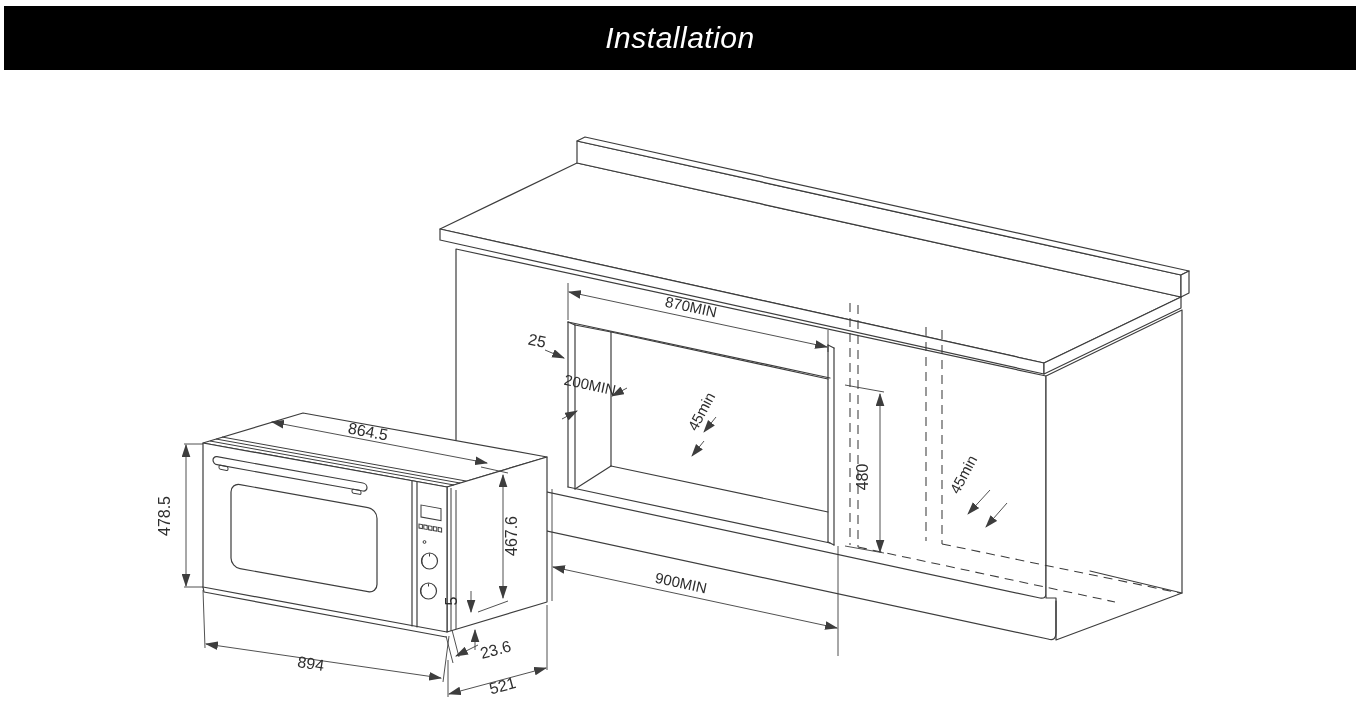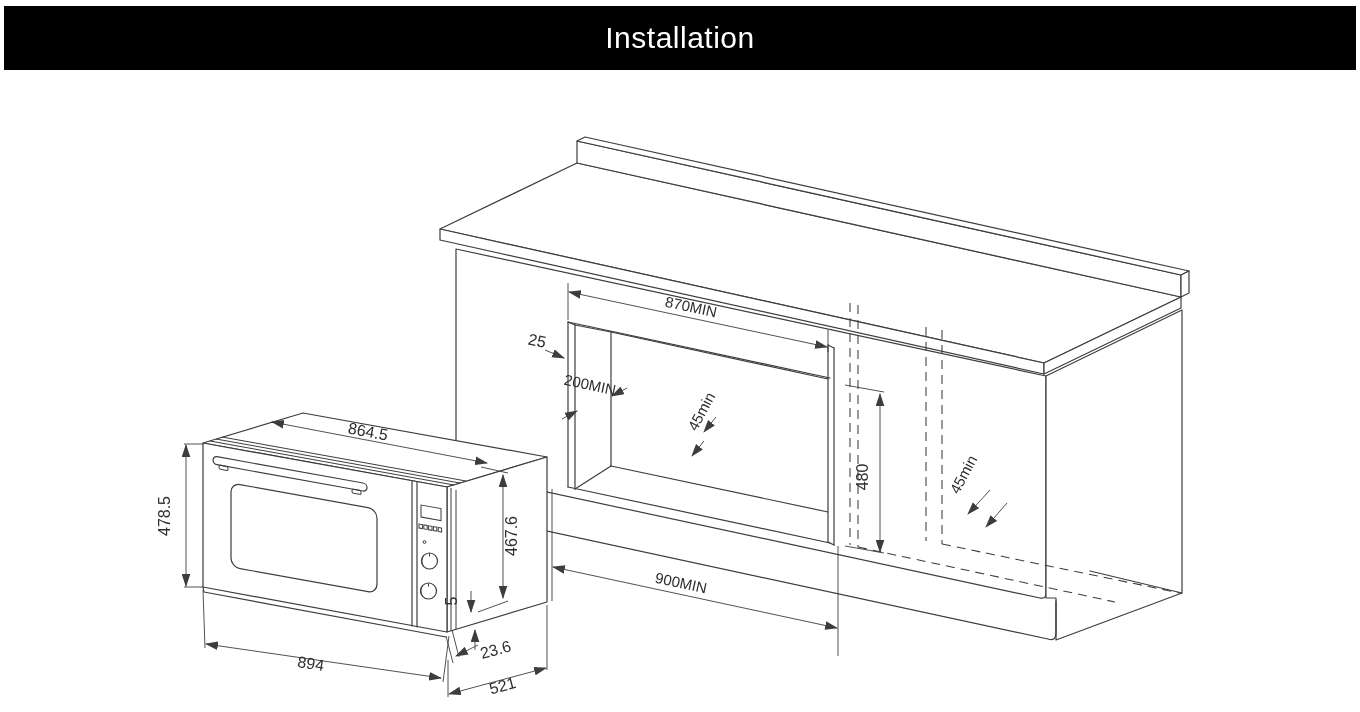--- a/index.html
+++ b/index.html
@@ -3,21 +3,21 @@
 <meta charset="utf-8">
 <style>
   :root{
     --background:#ffffff; --header-bg:#000000; --header-text:#ffffff;
     --line:#3d3d3d; --dim-text:#2e2e2e;
   }
   html,body{margin:0;padding:0;background:var(--background);}
   .page{position:relative;width:1360px;height:712px;overflow:hidden;background:var(--background);}
   .header{position:absolute;left:4px;top:6px;width:1352px;height:64px;background:var(--header-bg);
     color:var(--header-text);display:flex;align-items:center;justify-content:center;
-    font-family:"Liberation Sans",sans-serif;font-size:30px;letter-spacing:.5px;}
+    font-family:"Liberation Sans",sans-serif;font-size:30px;letter-spacing:.5px;font-style:italic;}
   svg{position:absolute;left:0;top:0;}
   .face{fill:var(--background);stroke:var(--line);stroke-width:1.2;stroke-linejoin:round;}
   .ln{fill:none;stroke:var(--line);stroke-width:1.2;stroke-linejoin:round;stroke-linecap:round;}
   .thin{fill:none;stroke:var(--line);stroke-width:1;}
   .dash{fill:none;stroke:var(--line);stroke-width:1.05;stroke-dasharray:9 6;}
   .dln{fill:none;stroke:var(--line);stroke-width:.9;}
   .ah{fill:var(--line);}
   text.dim{fill:var(--dim-text);font-family:"Liberation Sans",sans-serif;font-size:16px;text-anchor:middle;}
   text.dims{fill:var(--dim-text);font-family:"Liberation Sans",sans-serif;font-size:15px;text-anchor:middle;}
 </style>

